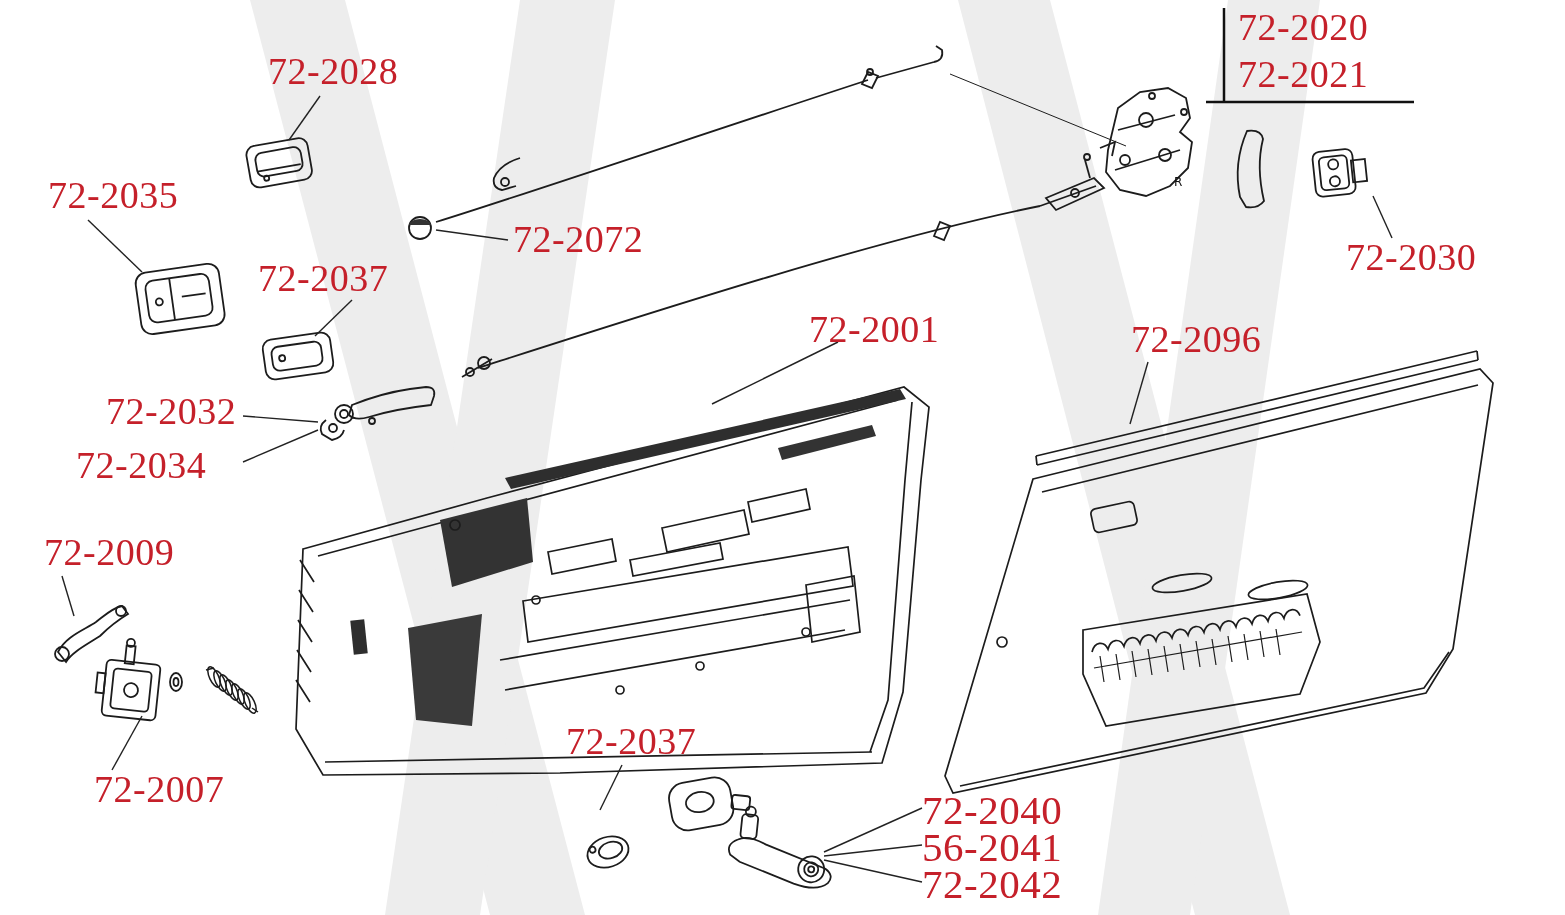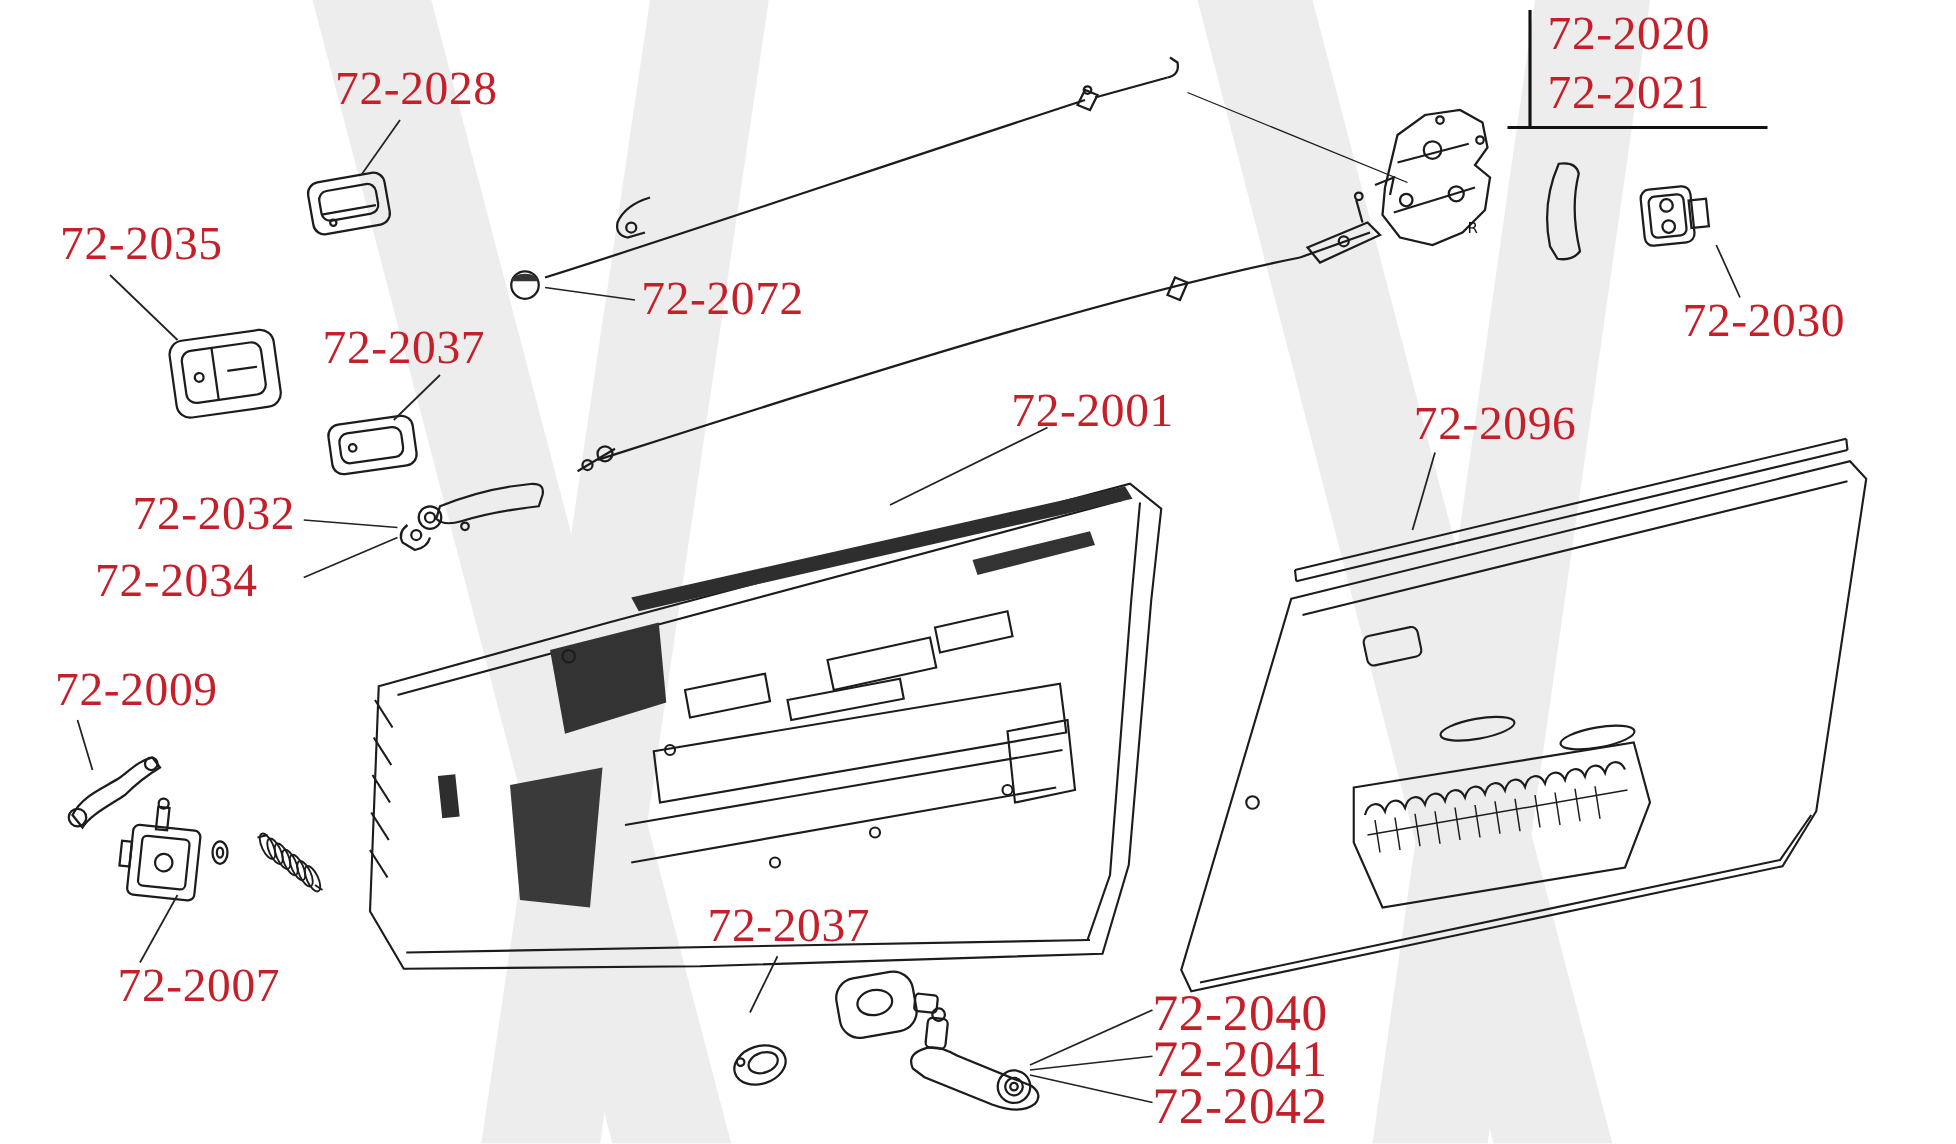--- a/index.html
+++ b/index.html
@@ -251,16 +251,16 @@
   <div class="plabel" style="left:258px;top:259px;">72-2037</div>
   <div class="plabel" style="left:1346px;top:238px;text-align:right;">72-2030</div>
   <div class="plabel" style="left:809px;top:300px;margin-top:10px;">72-2001</div>
   <div class="plabel" style="left:1131px;top:320px;">72-2096</div>
   <div class="plabel" style="left:76px;top:392px;margin-left:30px;">72-2032</div>
   <div class="plabel" style="left:76px;top:446px;">72-2034</div>
   <div class="plabel" style="left:44px;top:533px;">72-2009</div>
   <div class="plabel" style="left:62px;top:770px;margin-left:32px;">72-2007</div>
   <div class="plabel" style="left:566px;top:722px;">72-2037</div>
   <div class="plabel small" style="left:922px;top:790px;">72-2040</div>
-  <div class="plabel small" style="left:922px;top:827px;">72-2041</div>
+  <div class="plabel small" style="left:922px;top:827px;">56-2041</div>
   <div class="plabel small" style="left:922px;top:864px;">72-2042</div>
 
 </div>
 
 </body></html>

